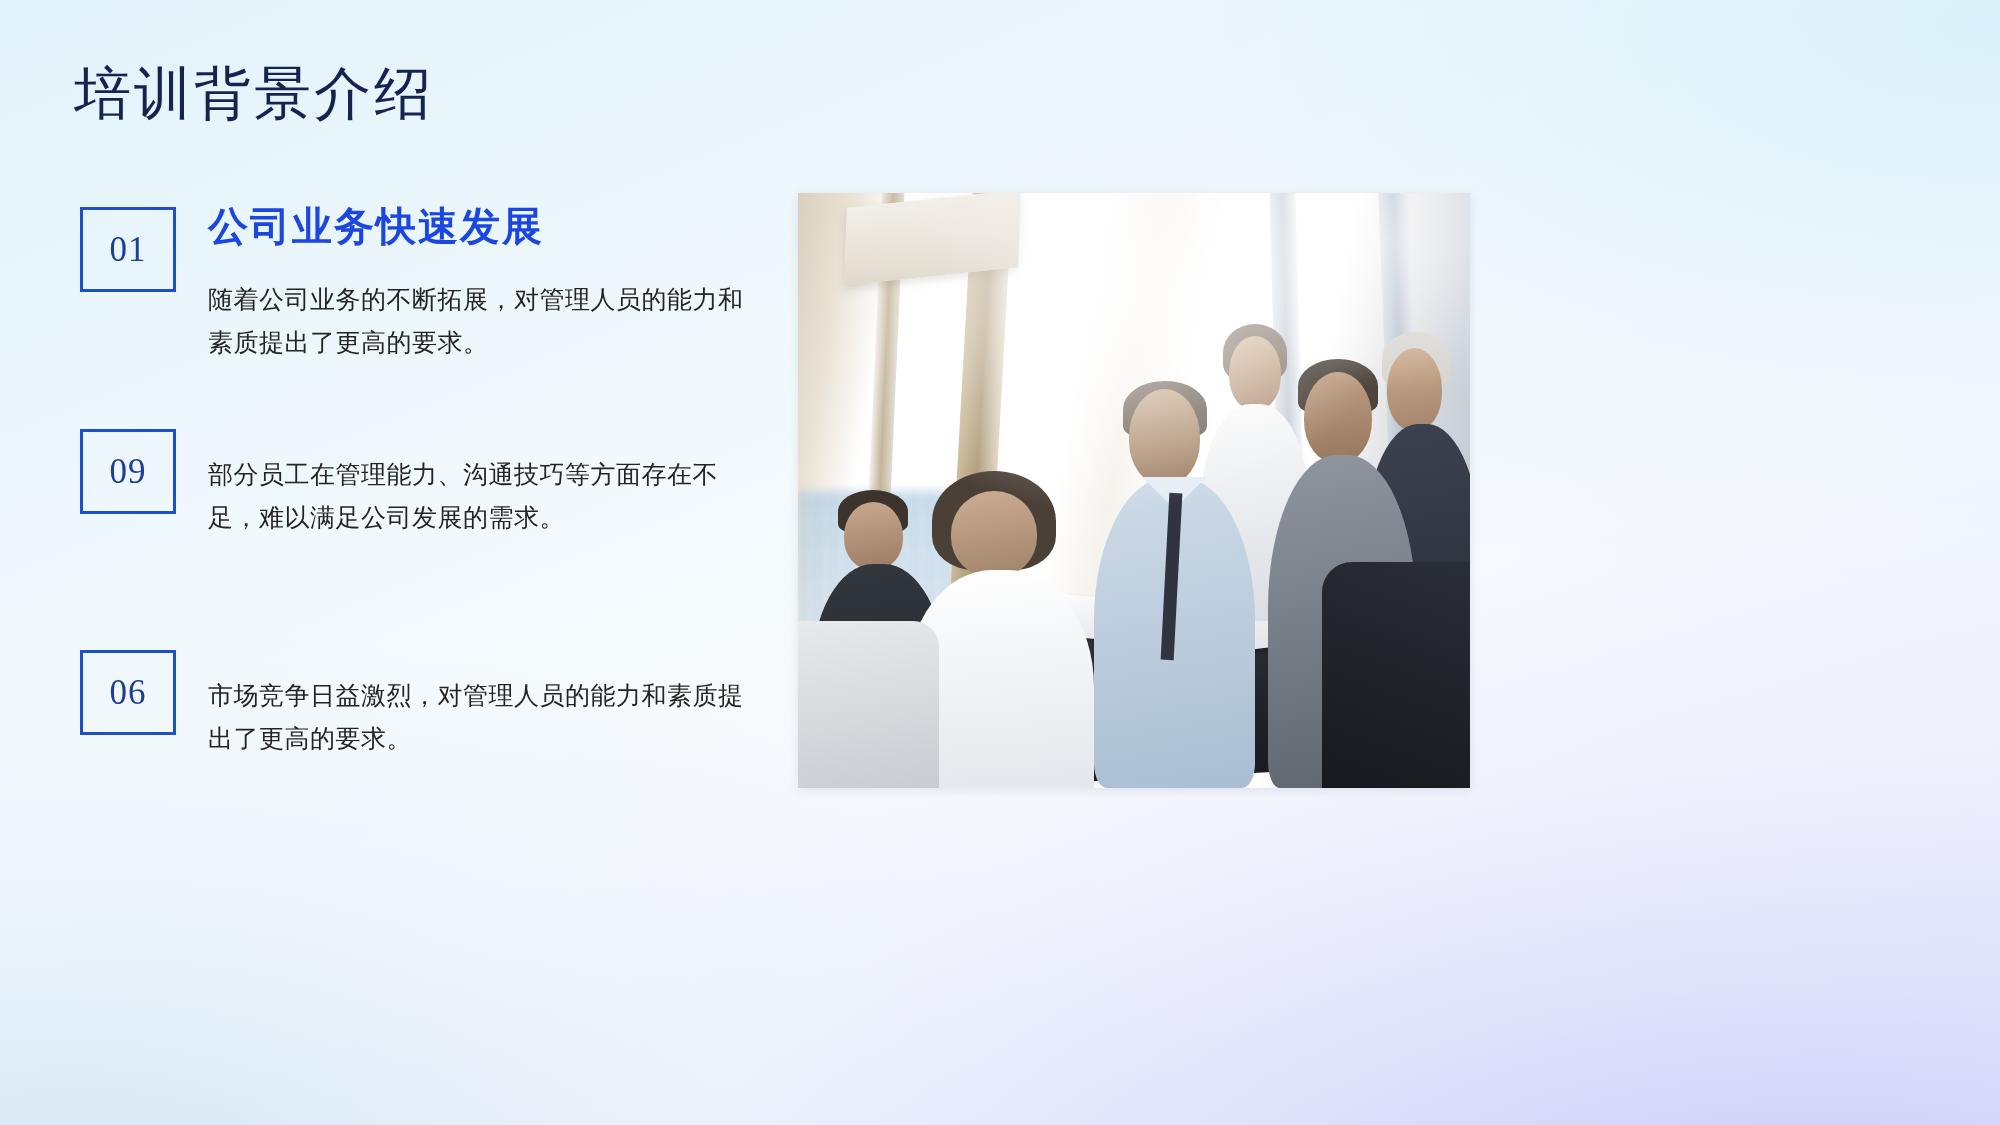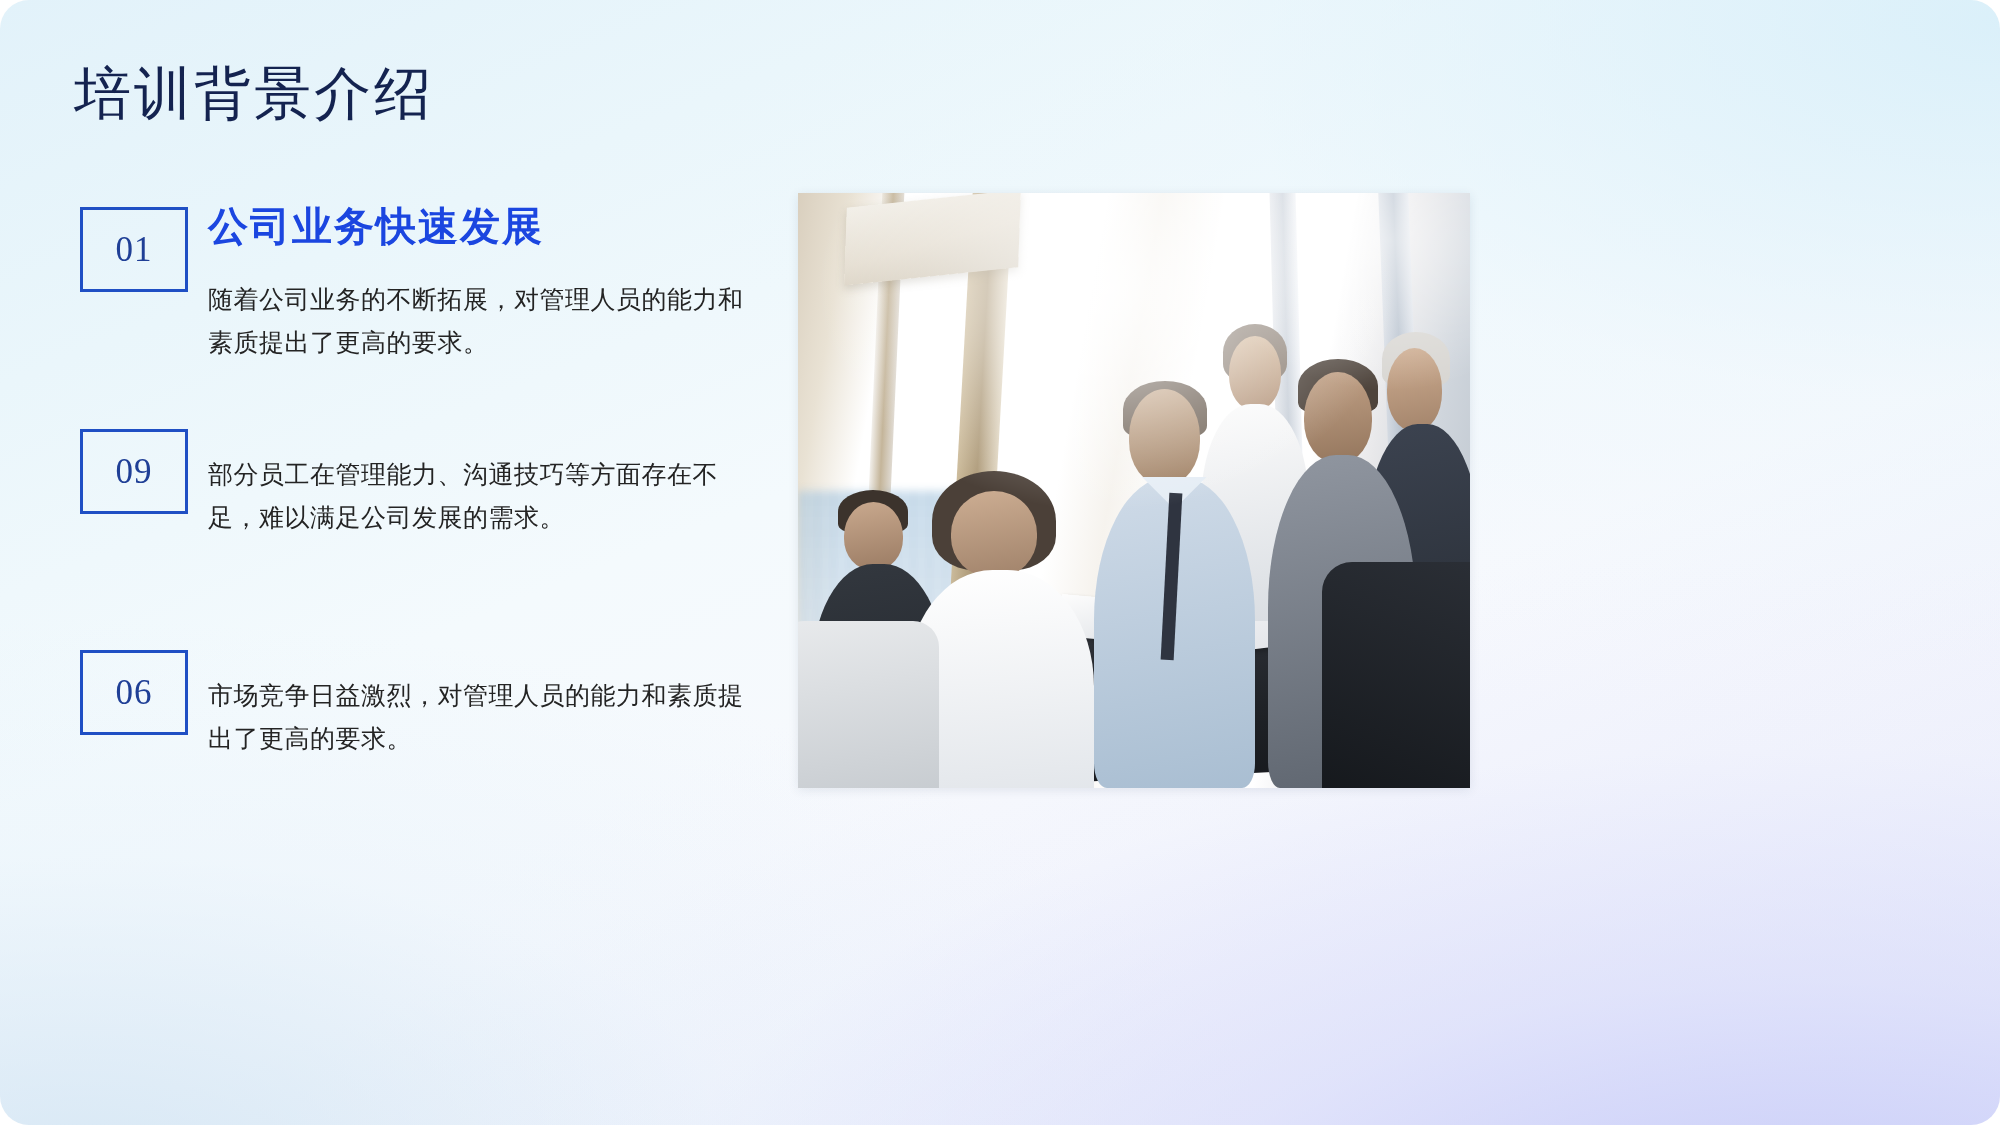--- a/index.html
+++ b/index.html
@@ -11,21 +11,20 @@
     position: relative;
     width: 2000px;
     height: 1125px;
     overflow: hidden;
     font-family: "Liberation Serif", "DejaVu Serif", serif;
     background:
       radial-gradient(120% 95% at 90% 112%, rgba(196,200,248,0.95) 0%, rgba(214,217,250,0.55) 26%, rgba(236,238,253,0.16) 48%, rgba(255,255,255,0) 66%),
       radial-gradient(85% 70% at 4% 104%, rgba(205,226,242,0.75) 0%, rgba(226,240,250,0.32) 40%, rgba(255,255,255,0) 70%),
       radial-gradient(95% 80% at 100% 2%, rgba(214,238,249,0.85) 0%, rgba(233,246,252,0.38) 42%, rgba(255,255,255,0) 72%),
       linear-gradient(158deg, #e2f2fa 0%, #eaf6fb 20%, #f4fafd 42%, #f7f9fd 60%, #f0f2fc 78%, #e6e9fb 100%);
-    border-radius: 29px;
   }
 
   
   #title {
     position: absolute;
     left: 74px;
     top: 62px;
     font-size: 57px;
     line-height: 1.12;
     letter-spacing: 3px;
@@ -41,21 +40,21 @@
     width: 700px;
   }
   #item-0 { top: 207px; }
   #item-1 { top: 429px; }
   #item-2 { top: 650px; }
 
   .num-box {
     position: absolute;
     left: 0;
     top: 0;
-    width: 108px;
+    width: 96px;
     height: 85px;
     border: 3px solid #1f4fc4;
     box-sizing: border-box;
     background: transparent;
   }
   .num-box .num {
     position: absolute;
     left: 0;
     right: 0;
     top: 50%;

